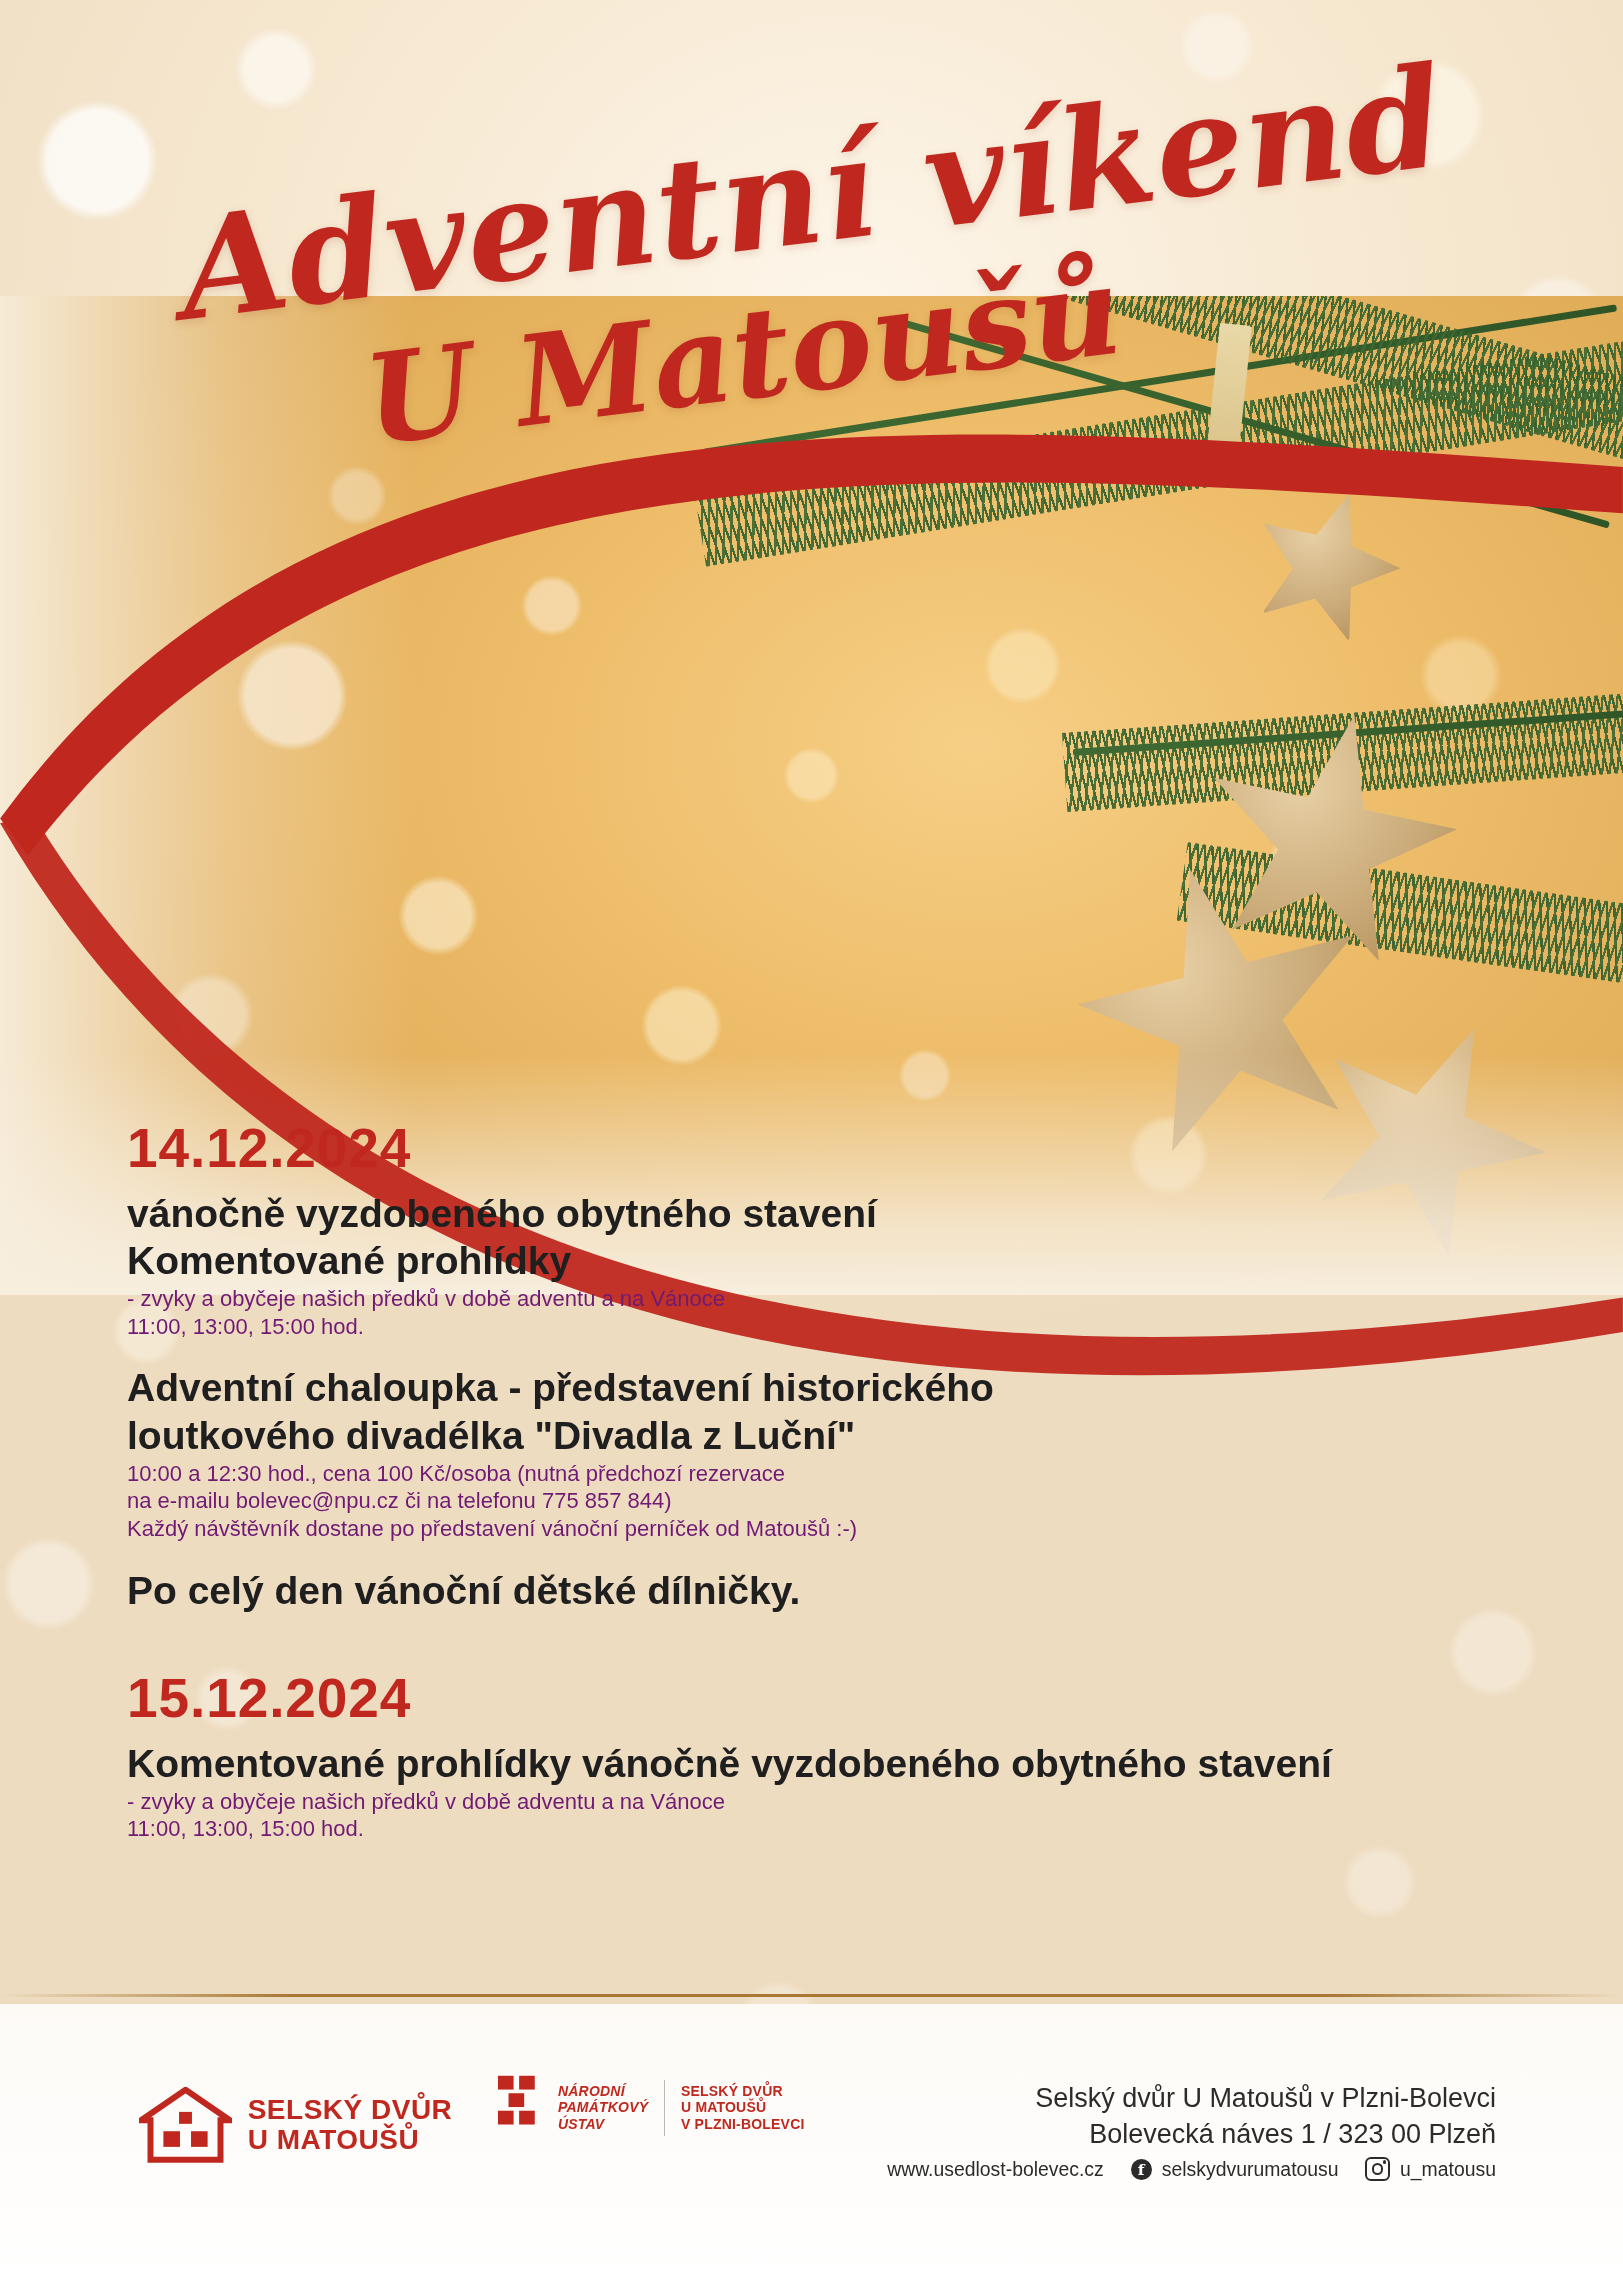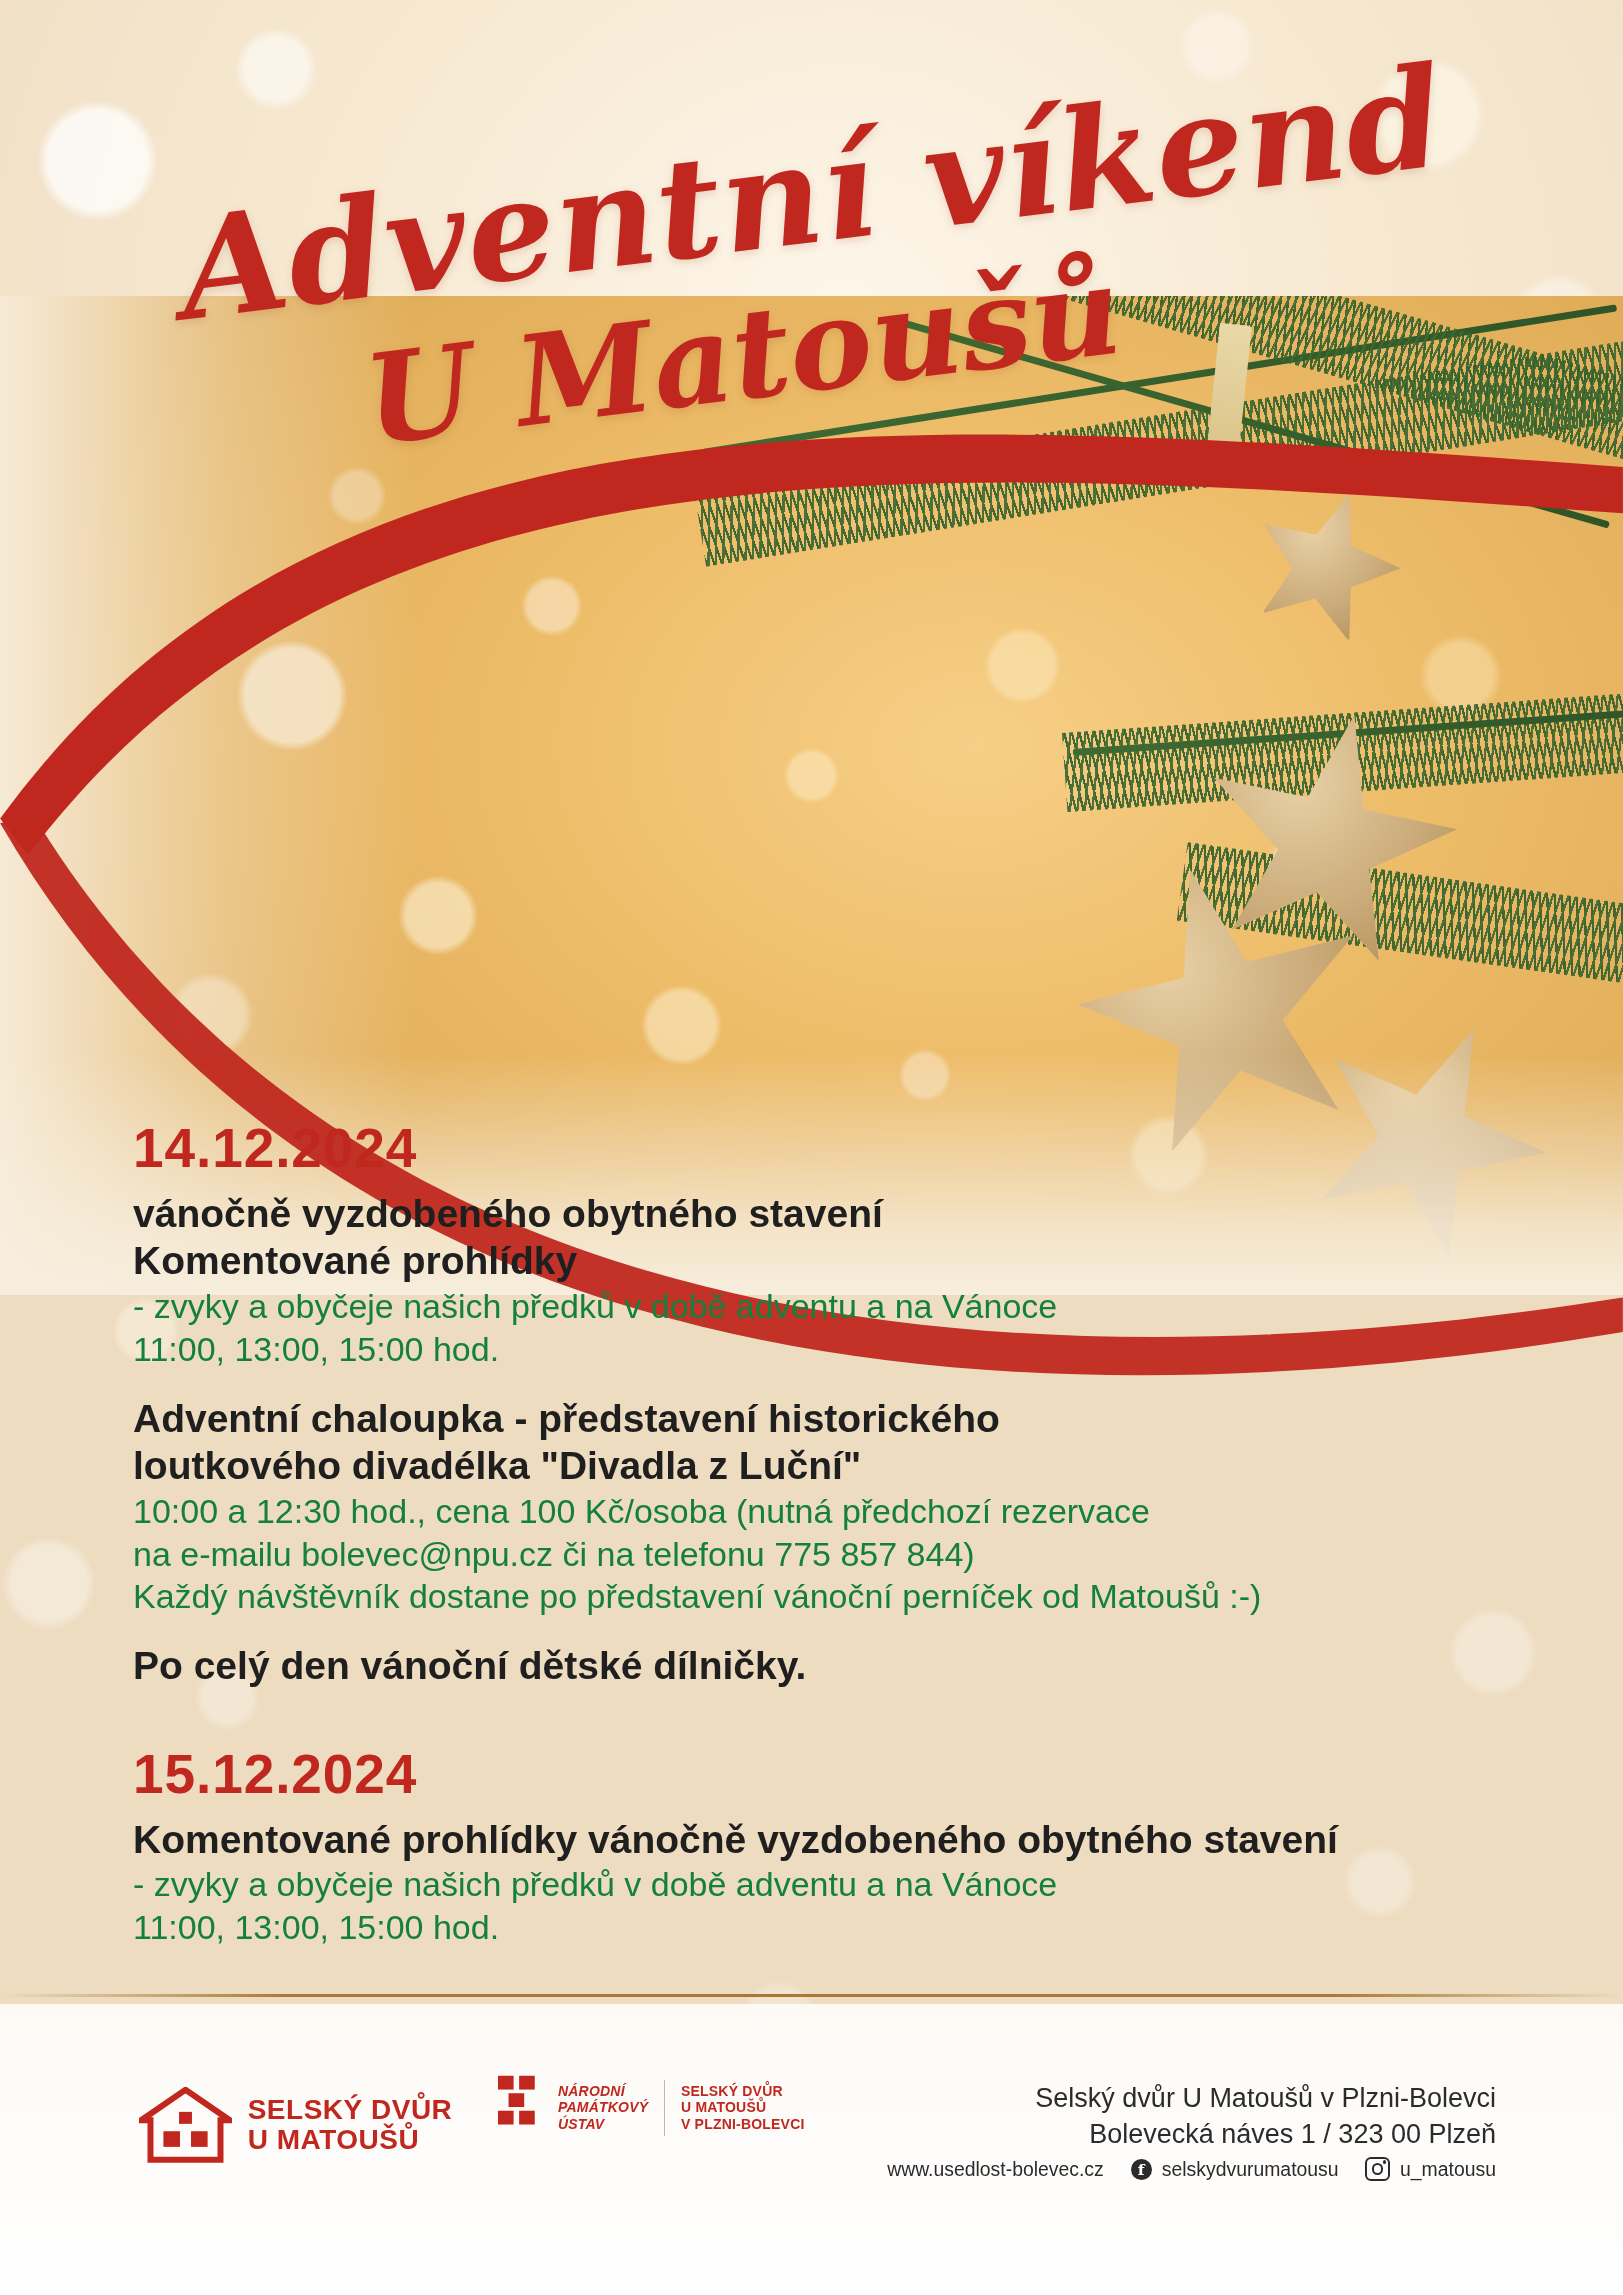--- a/index.html
+++ b/index.html
@@ -146,43 +146,43 @@
   .headline .l2 {
     display: block;
     font-size: 124px;
     margin-top: 32px;
     transform: rotate(-7deg) translateX(-69px);
   }
 
   
   .content {
     position: absolute;
-    left: 133px;
+    left: 127px;
     top: 1120px;
     width: 1379px;
     color: #2b2b2b;
   }
   .date {
     color: #c0281f;
     font-size: 55px;
     font-weight: bold;
     letter-spacing: 0.9px;
     margin: 0 0 12px 0;
     line-height: 1.05;
   }
   .bold-line {
     font-size: 39px;
     font-weight: bold;
     color: #1f1f1f;
     line-height: 1.22;
     margin: 0;
   }
   .plain-line {
-    font-size: 34px;
-    color: #15803d;
+    font-size: 22px;
+    color: #701a75;
     line-height: 1.26;
     margin: 0;
   }
   .gap-md { height: 24px; }
   .gap-lg { height: 56px; }
 
   
   .footer-rule {
     position: absolute;
     left: 0;

